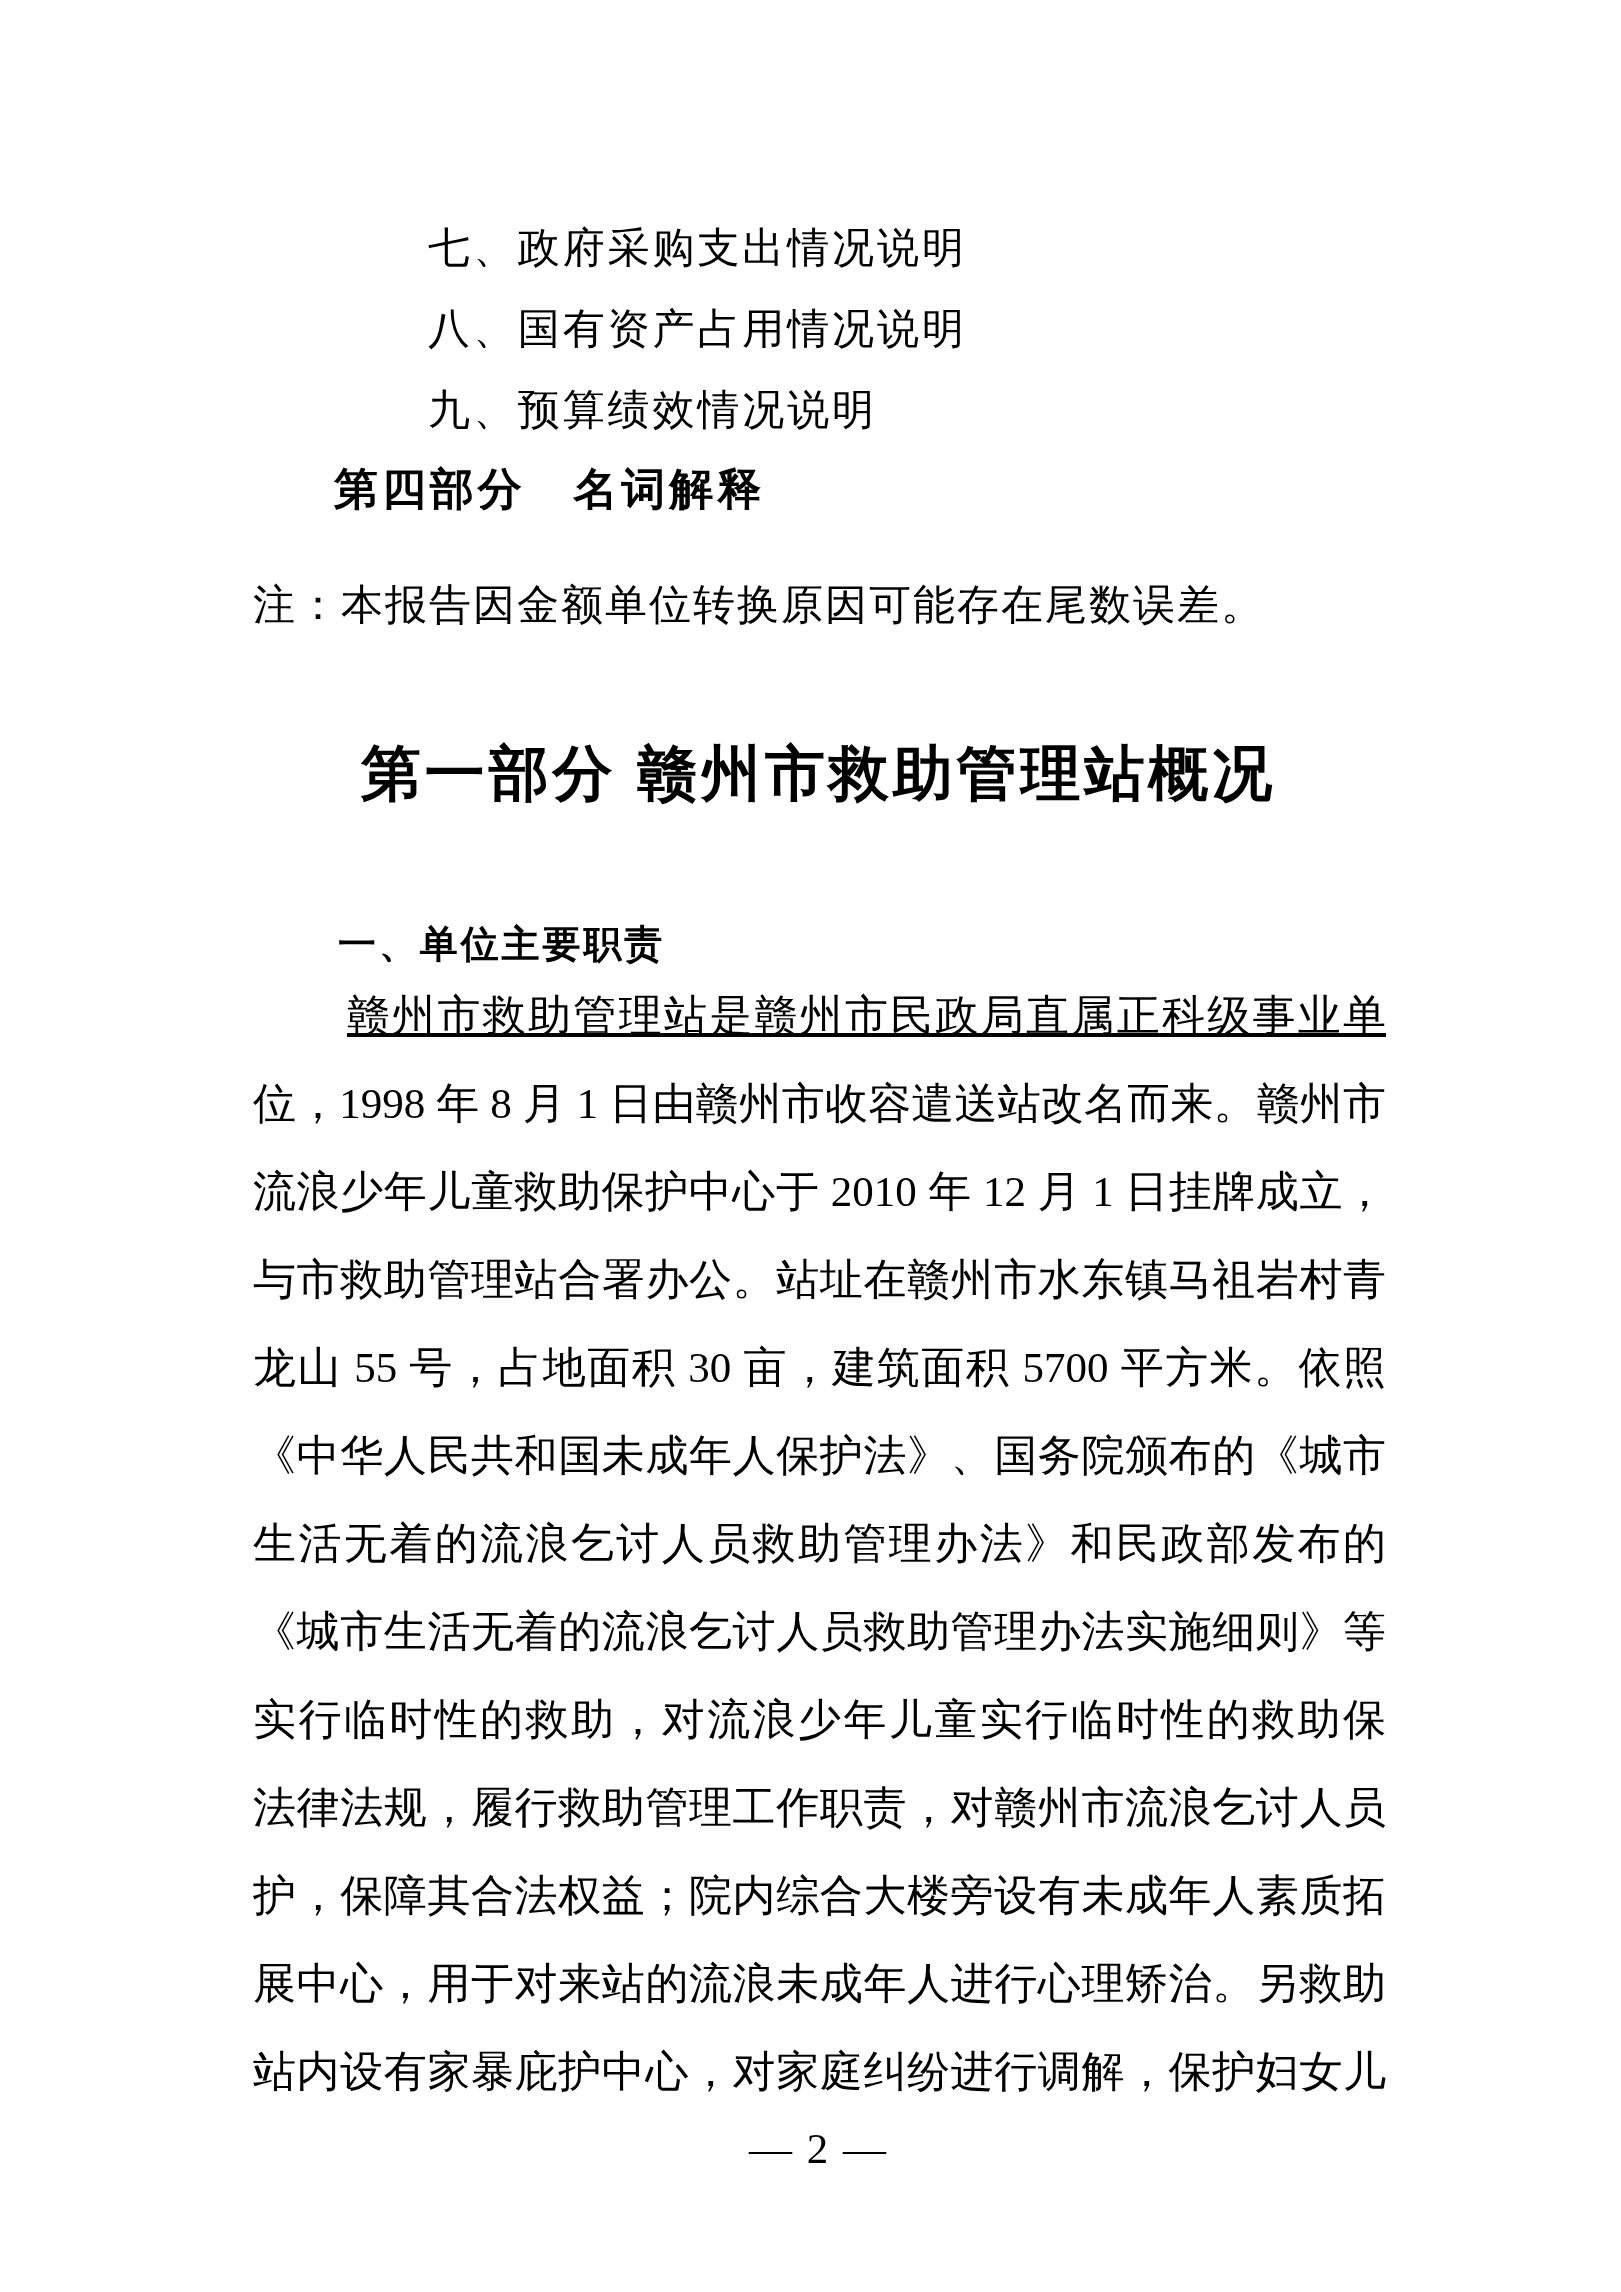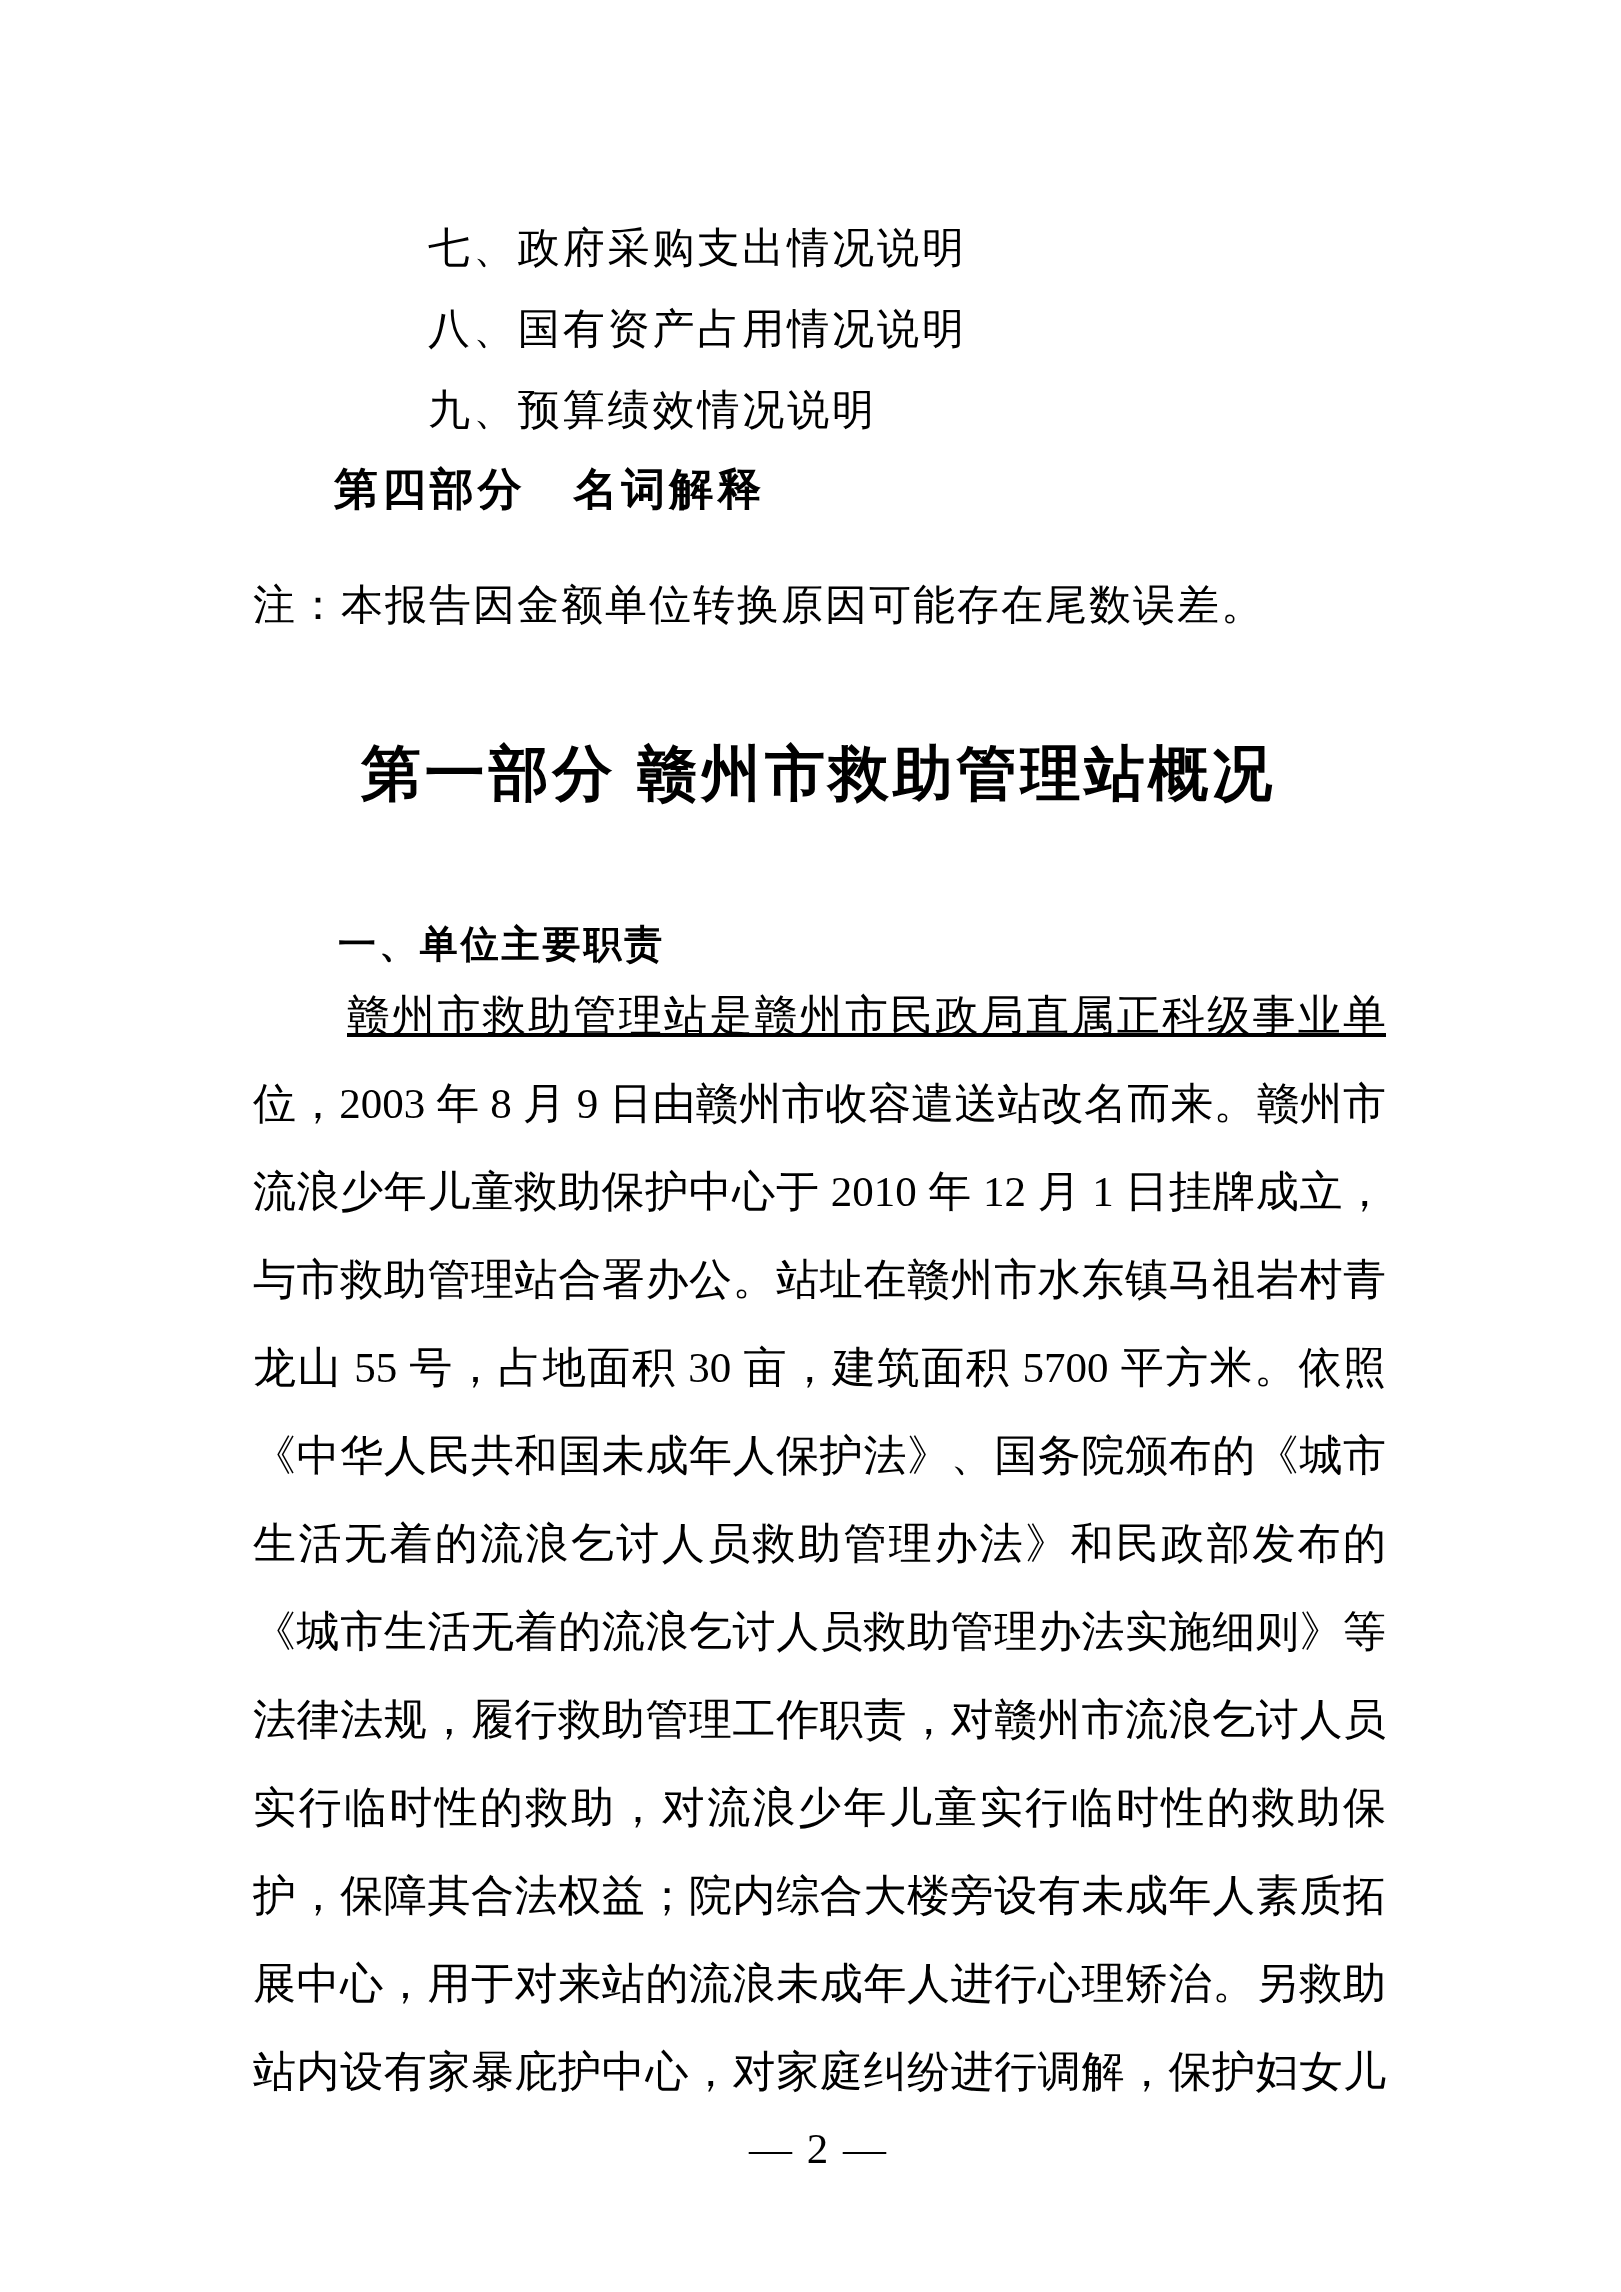--- a/index.html
+++ b/index.html
@@ -122,29 +122,29 @@
   <div class="part4-heading">第四部分　名词解释</div>
 
   <div class="note-line">注：本报告因金额单位转换原因可能存在尾数误差。</div>
 
   <div class="part1-title">第一部分 赣州市救助管理站概况</div>
 
   <div class="section-heading">一、单位主要职责</div>
 
   <div class="body-paragraph">
     <div class="body-line first-line">赣州市救助管理站是赣州市民政局直属正科级事业单</div>
-    <div class="body-line">位，2003 年 8 月 9 日由赣州市收容遣送站改名而来。赣州市</div>
+    <div class="body-line">位，1998 年 8 月 1 日由赣州市收容遣送站改名而来。赣州市</div>
     <div class="body-line">流浪少年儿童救助保护中心于 2010 年 12 月 1 日挂牌成立，</div>
     <div class="body-line">与市救助管理站合署办公。站址在赣州市水东镇马祖岩村青</div>
     <div class="body-line">龙山 55 号，占地面积 30 亩，建筑面积 5700 平方米。依照</div>
     <div class="body-line">《中华人民共和国未成年人保护法》、国务院颁布的《城市</div>
     <div class="body-line">生活无着的流浪乞讨人员救助管理办法》和民政部发布的</div>
     <div class="body-line">《城市生活无着的流浪乞讨人员救助管理办法实施细则》等</div>
+    <div class="body-line">实行临时性的救助，对流浪少年儿童实行临时性的救助保</div>
     <div class="body-line">法律法规，履行救助管理工作职责，对赣州市流浪乞讨人员</div>
-    <div class="body-line">实行临时性的救助，对流浪少年儿童实行临时性的救助保</div>
     <div class="body-line">护，保障其合法权益；院内综合大楼旁设有未成年人素质拓</div>
     <div class="body-line">展中心，用于对来站的流浪未成年人进行心理矫治。另救助</div>
     <div class="body-line">站内设有家暴庇护中心，对家庭纠纷进行调解，保护妇女儿</div>
   </div>
 
   <div class="footer">— 2 —</div>
 
 </div>
 
 

